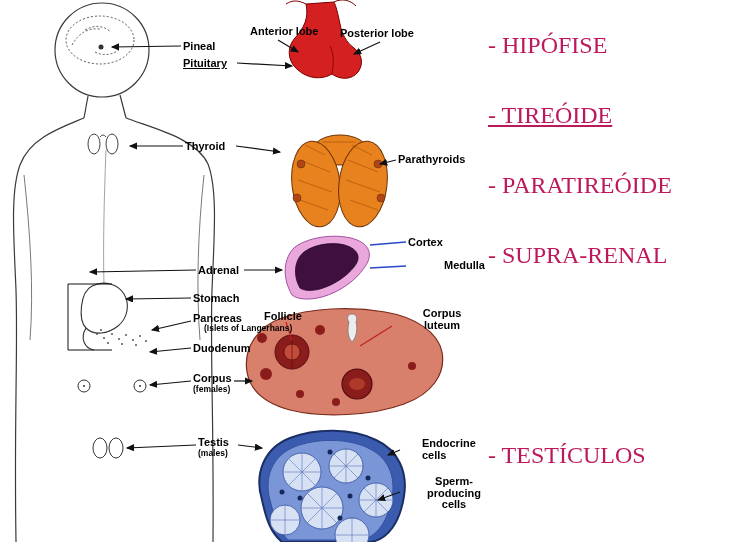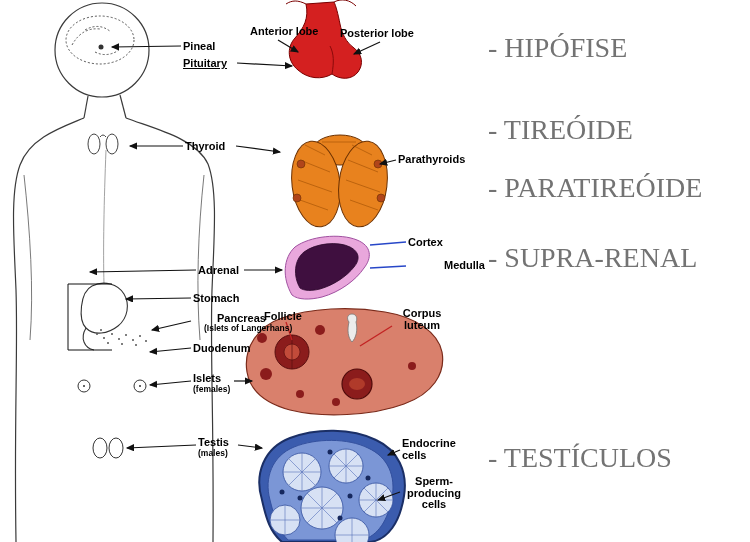--- a/index.html
+++ b/index.html
@@ -1,23 +1,23 @@
 <!DOCTYPE html>
 <html><head>
 <meta charset="utf-8">
 <style>
   html,body{margin:0;padding:0;background:#fff;}
   #stage{position:relative;width:750px;height:542px;background:#fff;overflow:hidden;
          font-family:"Liberation Sans",sans-serif;}
   #diagram-svg{position:absolute;left:0;top:0;}
   .lbl{position:absolute;font:bold 11px "Liberation Sans",sans-serif;color:#000;white-space:nowrap;line-height:1.1;}
   .lbl-sm{font-size:8.5px;font-weight:bold;}
-  .wrap{white-space:normal;line-height:1.05;}
+  .wrap{white-space:normal;line-height:1.05;margin-left:20px;}
   .center{text-align:center;}
-  .term{position:absolute;left:488px;font-family:"Liberation Serif",serif;font-size:28px;color:#737373;white-space:nowrap;}
+  .term{position:absolute;left:488px;font-family:"Liberation Serif",serif;font-size:24px;color:#be185d;white-space:nowrap;}
 </style>
 </head>
 <body>
 
 <div id="stage">
 
   <svg id="diagram-svg" width="750" height="542" viewBox="0 0 750 542">
     <defs>
       <marker id="ah" markerWidth="8" markerHeight="8" refX="6" refY="3" orient="auto">
         <path d="M0,0 L7,3 L0,6 Z" fill="#111"></path>
@@ -195,31 +195,31 @@
   <div class="lbl" style="left:183px;top:40px;">Pineal</div>
   <div class="lbl" style="left:183px;top:57px;text-decoration:underline;">Pituitary</div>
   <div class="lbl" style="left:250px;top:25px;">Anterior lobe</div>
   <div class="lbl" style="left:340px;top:27px;">Posterior lobe</div>
   <div class="lbl" style="left:185px;top:140px;text-align:center;">Thyroid</div>
   <div class="lbl" style="left:398px;top:153px;">Parathyroids</div>
   <div class="lbl" style="left:408px;top:236px;">Cortex</div>
   <div class="lbl" style="left:408px;top:259px;padding-left:36px;">Medulla</div>
   <div class="lbl" style="left:198px;top:264px;">Adrenal</div>
   <div class="lbl" style="left:193px;top:292px;">Stomach</div>
-  <div class="lbl" style="left:193px;top:312px;margin-left:24px;">Pancreas</div>
+  <div class="lbl" style="left:193px;top:312px;">Pancreas</div>
   <div class="lbl lbl-sm" style="left:204px;top:324px;">(Islets of Langerhans)</div>
   <div class="lbl" style="left:193px;top:342px;">Duodenum</div>
   <div class="lbl" style="left:264px;top:310px;">Follicle</div>
   <div class="lbl wrap center" style="left:394px;top:308px;width:56px;">Corpus luteum</div>
-  <div class="lbl" style="left:193px;top:372px;">Islets</div>
+  <div class="lbl" style="left:193px;top:372px;">Corpus</div>
   <div class="lbl lbl-sm" style="left:193px;top:385px;">(females)</div>
   <div class="lbl" style="left:198px;top:436px;">Testis</div>
   <div class="lbl lbl-sm" style="left:198px;top:449px;">(males)</div>
   <div class="lbl wrap" style="left:402px;top:438px;width:64px;">Endocrine cells</div>
   <div class="lbl wrap center" style="left:398px;top:476px;width:72px;">Sperm-producing cells</div>
 
   <div class="term" style="top:32px;">- HIPÓFISE</div>
-  <div class="term" style="top:114px;">- TIREÓIDE</div>
+  <div class="term" style="top:102px;text-decoration:underline;">- TIREÓIDE</div>
   <div class="term" style="top:172px;">- PARATIREÓIDE</div>
   <div class="term" style="top:242px;">- SUPRA-RENAL</div>
   <div class="term" style="top:442px;">- TESTÍCULOS</div>
 
 </div>
 
 </body></html>

